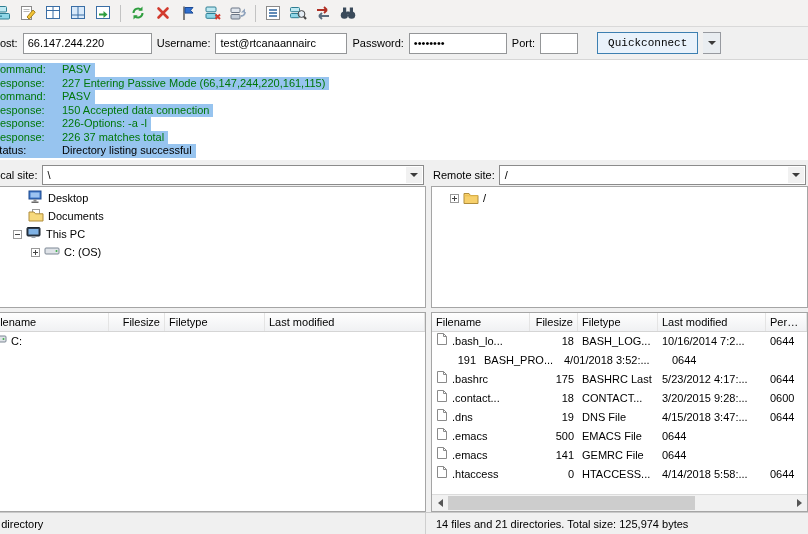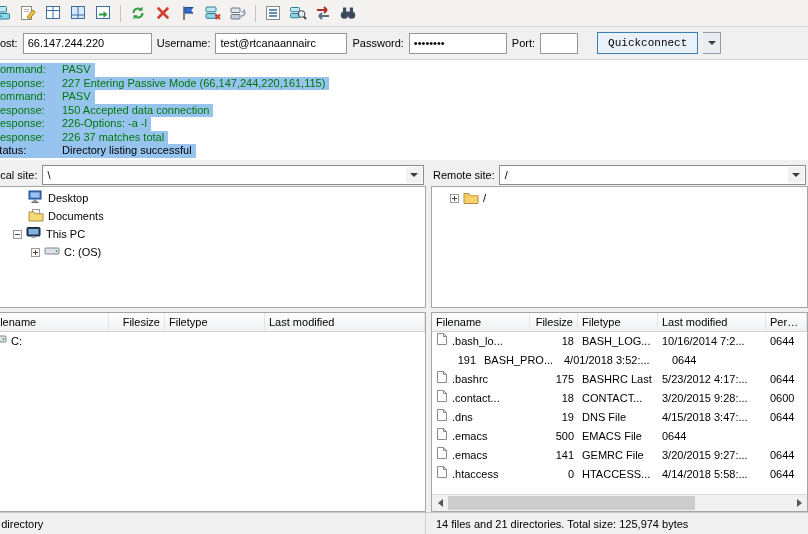--- a/index.html
+++ b/index.html
@@ -433,21 +433,20 @@
         <div class="lrow">
           <div class="rc rc-name r-name">
               <span><svg width="12" height="14" viewBox="0 0 12 14">
                   <path d="M1.5 1.5 h6 l3 3 v8 h-9 Z" fill="#fff" stroke="#8a8a8a"></path>
                   <path d="M7.5 1.5 v3 h3" fill="none" stroke="#8a8a8a"></path>
                 </svg></span>
               <span>.emacs</span>
             </div>
           <div class="rc r-size num">141</div>
           <div class="rc r-type">GEMRC File</div>
-          <div class="rc r-mod">3/20/2015 9:27:...</div>
           <div class="rc r-perm">0644</div>
         </div>
         <div class="lrow">
           <div class="rc rc-name r-name">
               <span><svg width="12" height="14" viewBox="0 0 12 14">
                   <path d="M1.5 1.5 h6 l3 3 v8 h-9 Z" fill="#fff" stroke="#8a8a8a"></path>
                   <path d="M7.5 1.5 v3 h3" fill="none" stroke="#8a8a8a"></path>
                 </svg></span>
               <span>.htaccess</span>
             </div>

